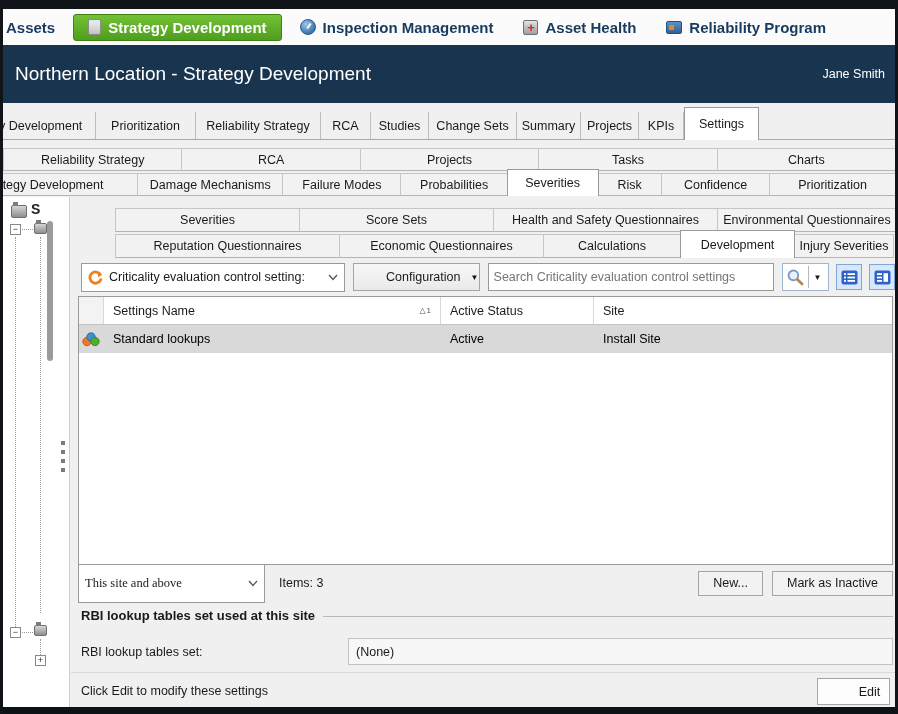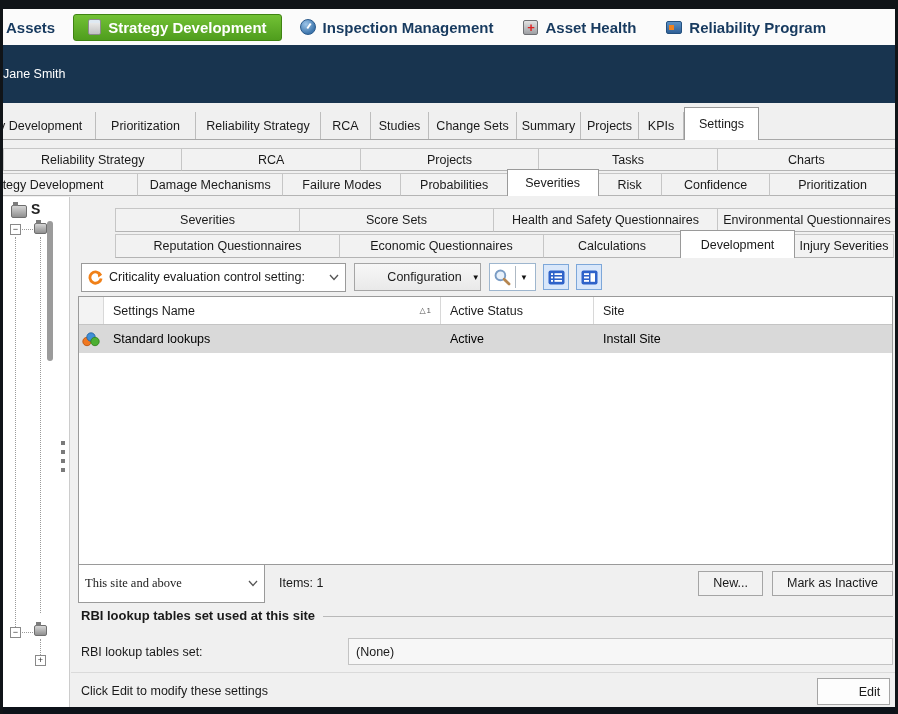--- a/index.html
+++ b/index.html
@@ -178,20 +178,21 @@
       <span class="ic-aid"></span>
       <span>Asset Health</span>
     </div>
     <div class="module-item">
       <span class="ic-rel"></span>
       <span>Reliability Program</span>
     </div>
   </div>
 
   <div class="header">
+    <div class="title">Northern Location - Strategy Development</div>
     <div class="user">Jane Smith</div>
   </div>
 
   <div class="row1">
     <div class="tab" style="width:150px;margin-left:-57px">Strategy Development</div>
     <div class="tab" style="width:100px">Prioritization</div>
     <div class="tab" style="width:125px">Reliability Strategy</div>
     <div class="tab" style="width:50px">RCA</div>
     <div class="tab" style="width:58px">Studies</div>
     <div class="tab" style="width:88px">Change Sets</div>
@@ -268,20 +269,21 @@
       </svg>
       <span>Criticality evaluation control setting:</span>
       <svg class="chev" width="10" height="7" viewBox="0 0 10 7">
         <polyline points="1,1 5,5.5 9,1" fill="none" stroke="#555" stroke-width="1.3"></polyline>
       </svg>
     </div>
     <div class="btn cfgbtn">
       <span>Configuration</span>
       <span class="arr">▼</span>
     </div>
+    <input class="searchbox" placeholder="Search Criticality evaluation control settings" style="">
     <div class="magbtn">
       <svg width="19" height="19" viewBox="0 0 18 18" style="margin-left:3px">
         <circle cx="7" cy="7" r="4.6" fill="#e8f1fb" stroke="#7a9cc4" stroke-width="1.8"></circle>
         <line x1="10.6" y1="10.6" x2="15.2" y2="15.2" stroke="#b5854f" stroke-width="2.6" stroke-linecap="round"></line>
       </svg>
       <span class="divider"></span>
       <span class="arr">▼</span>
     </div>
     <div class="viewbtn">
       <svg width="17" height="15" viewBox="0 0 17 15">
@@ -333,21 +335,21 @@
     </div>
   </div>
 
   <div class="listfooter">
     <div class="combo scope">
       <span>This site and above</span>
       <svg class="chev" width="10" height="7" viewBox="0 0 10 7">
         <polyline points="1,1 5,5.5 9,1" fill="none" stroke="#555" stroke-width="1.3"></polyline>
       </svg>
     </div>
-    <span class="items-label">Items: 1</span>
+    <span class="items-label">Items: 3</span>
     <span class="spacer"></span>
     <div class="btn nbtn">New...</div>
     <div class="btn nbtn">Mark as Inactive</div>
   </div>
 
   <div class="rbi-head">
     <span class="txt">RBI lookup tables set used at this site</span>
     <span class="line"></span>
   </div>
   <div class="rbi-field">

